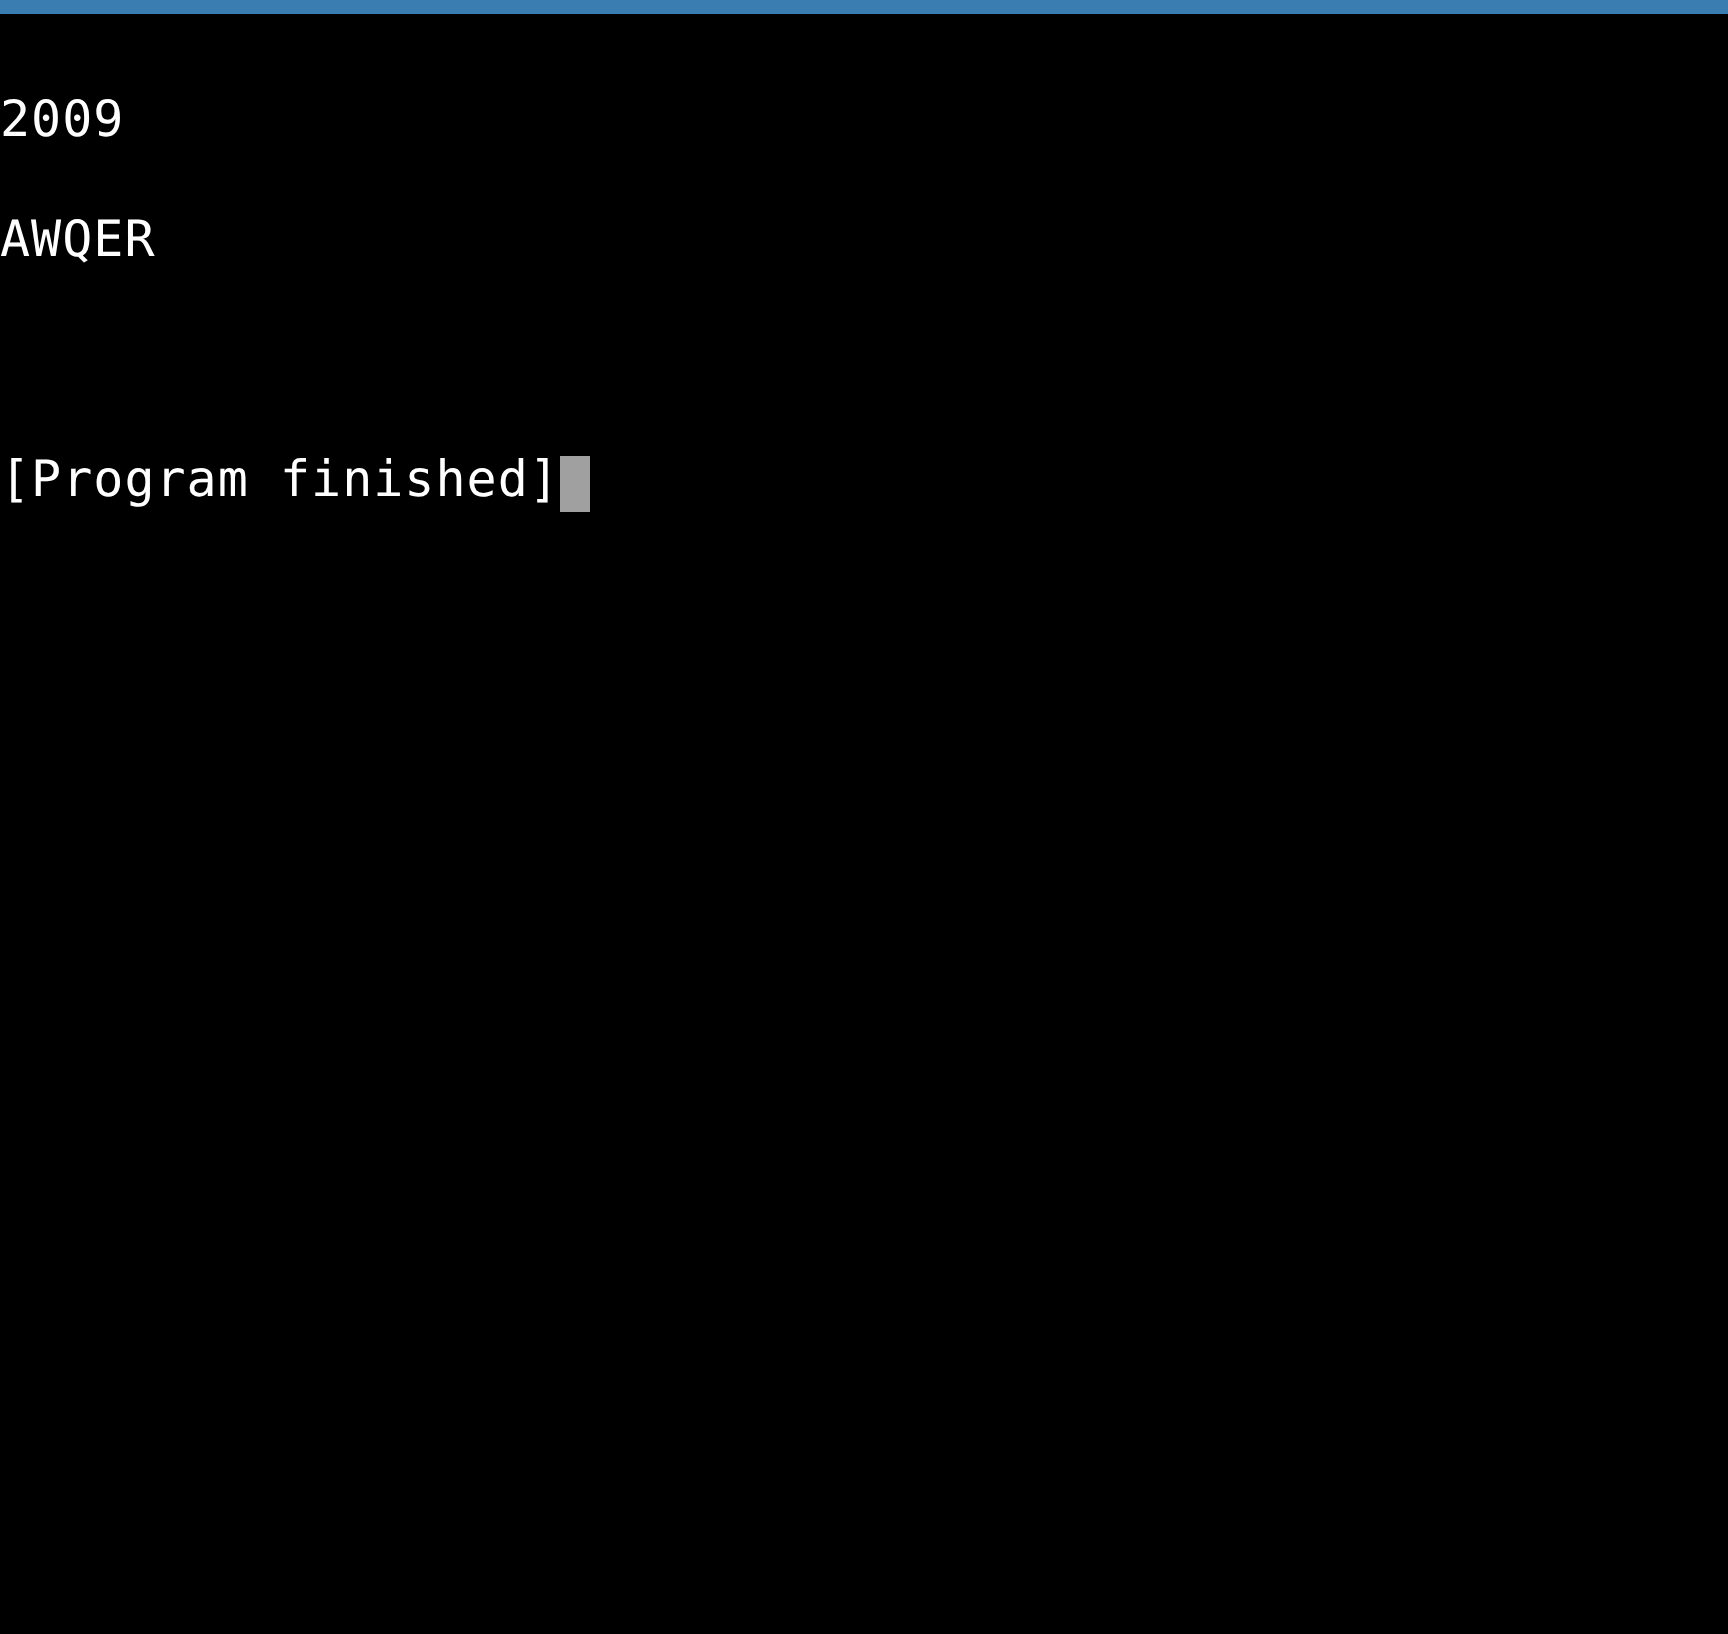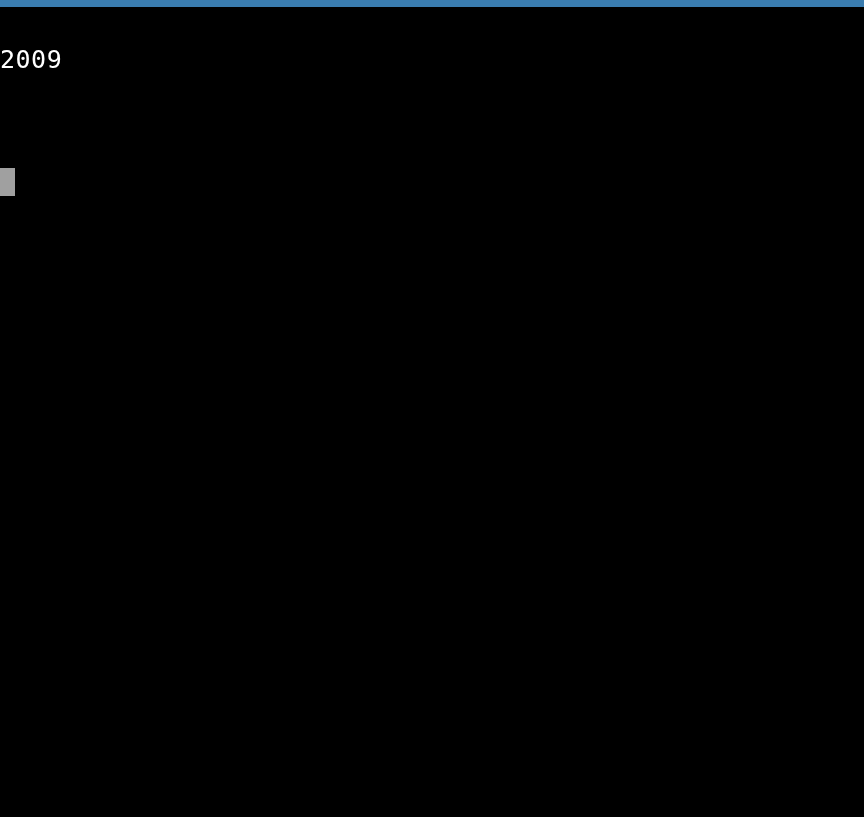--- a/index.html
+++ b/index.html
@@ -44,15 +44,16 @@
       height: 30px;
     }
   </style>
 </head>
 <body>
 
 <div class="title-bar"></div>
 
 <div class="terminal">
 <span class="line">2009</span>
+<span class="line">AWQER</span>
 <div class="blank-line"></div>
-<span class="line"><span class="cursor"></span></span>
+<span class="line"><span>[Program finished]</span><span class="cursor"></span></span>
 </div>
 
 </body></html>

